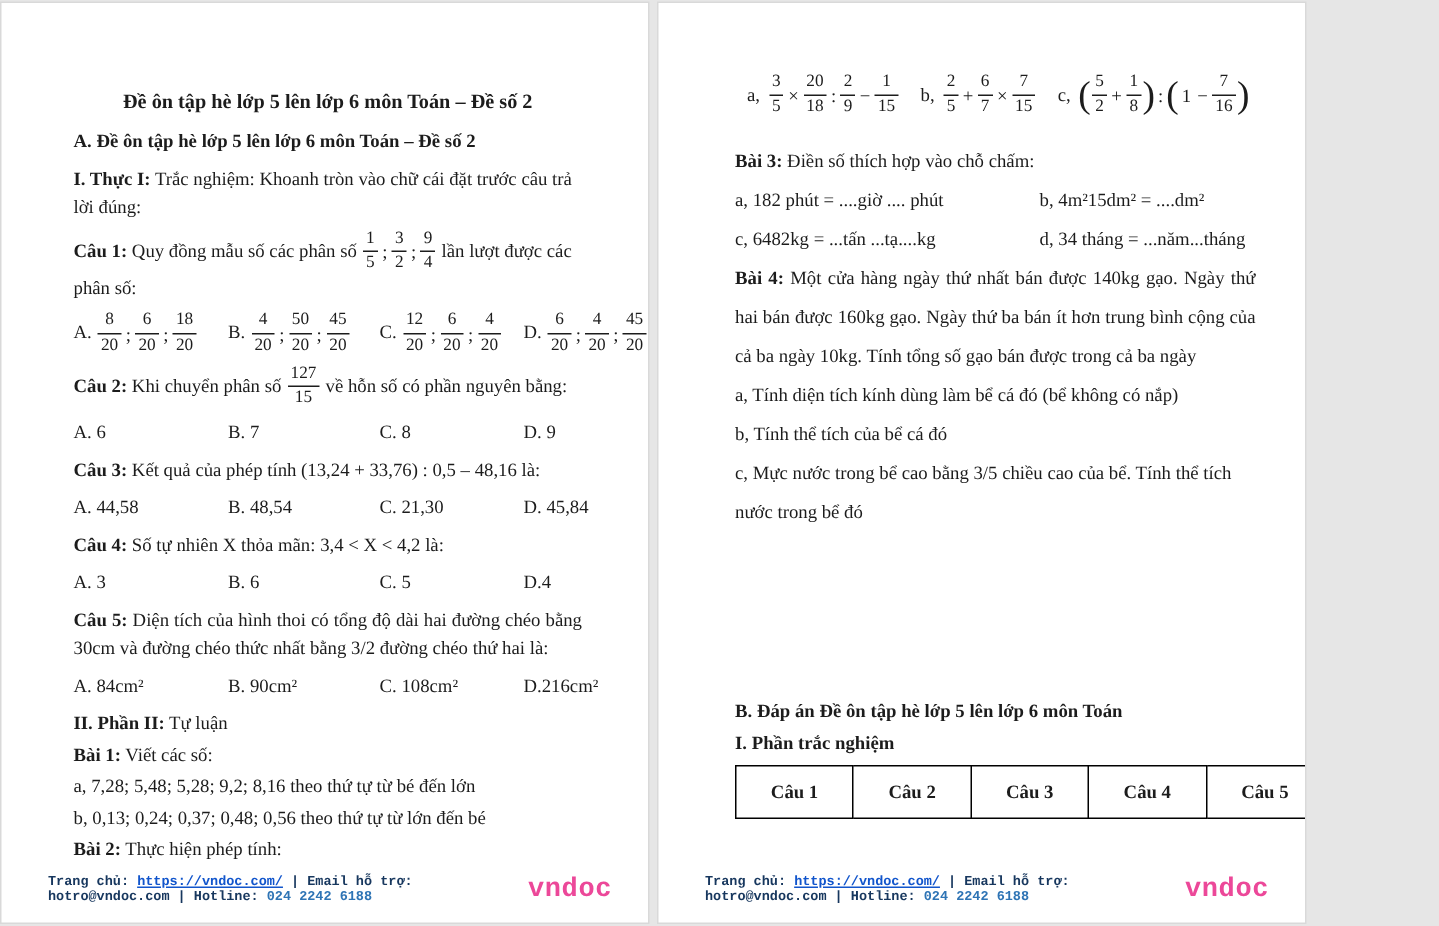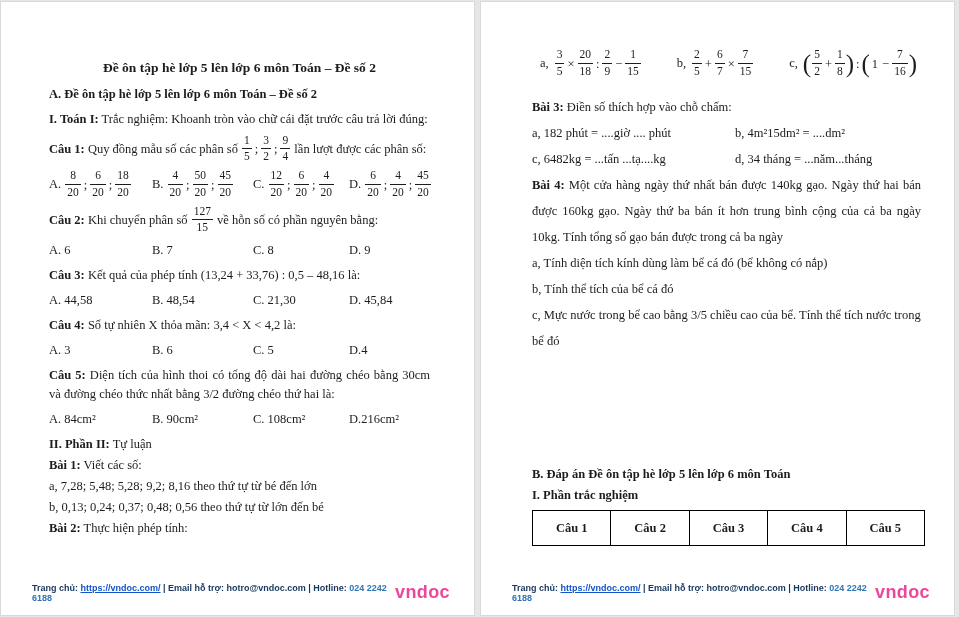--- a/index.html
+++ b/index.html
@@ -4,21 +4,21 @@
 <style>
   html,body { margin:0; padding:0; }
   body {
     width:959px; height:617px; overflow:hidden;
     background:#e6e6e6;
     font-family:"Liberation Serif","DejaVu Serif",serif;
     color:#1c1c1c;
   }
   .stage { display:flex; gap:7px; padding:2px 1px; box-sizing:border-box; }
   .paper {
-    background:#ffffff; width:473px; height:613px; position:relative;
+    background:#ffffff; width:431px; height:613px; position:relative;
     box-shadow:0 0 0 1px #d9d9d9; box-sizing:border-box; overflow:hidden;
   }
   
   .c1 { padding:56px 44px 0 48px; font-size:12.5px; line-height:19px; }
   .c1 p { margin:0 0 6px; }
   .title { font-size:13.5px; font-weight:bold; text-align:center; margin:0 0 8px !important; }
   .bold { font-weight:bold; }
   .just { text-align:justify; }
   .opts { display:grid; grid-template-columns:103px 101px 96px 1fr; margin:0 0 6px; align-items:start; }
   .opt { white-space:nowrap; }
@@ -40,38 +40,38 @@
   .elabel { margin-right:5px; }
   .fill-grid { display:grid; grid-template-columns:203px 1fr; }
   .answers { margin-top:110px; }
   .answers p { line-height:21px; }
   .atable { border-collapse:collapse; width:393px; margin-top:4px; table-layout:fixed; }
   .atable td { border:1.6px solid #000; height:24px; text-align:center; font-weight:bold; font-size:12.5px; padding:4px; }
   
   .footer {
     position:absolute; left:31px; right:24px; bottom:12px;
     display:flex; justify-content:space-between; align-items:center;
-    font-family:Liberation Sans, sans-serif;
+    font-family:Liberation Mono, monospace;
   }
   .ft { font-size:9px; font-weight:bold; color:#17375e; }
   .flink { color:#1155cc; text-decoration:underline; cursor:pointer; }
   .fnum { color:#2e74b5; }
   .logo { font-size:18px; font-weight:bold; color:#ec4899; letter-spacing:0.4px; }
 </style>
 </head>
 <body>
 
 <div class="stage">
 
   <div class="paper">
     <div class="c1">
       <p class="title">Đề ôn tập hè lớp 5 lên lớp 6 môn Toán – Đề số 2</p>
       <p class="bold">A. Đề ôn tập hè lớp 5 lên lớp 6 môn Toán – Đề số 2</p>
       <p>
-        <b>I. Toán I:</b>
+        <b>I. Thực I:</b>
         <span>Trắc nghiệm: Khoanh tròn vào chữ cái đặt trước câu trả lời đúng:</span>
       </p>
 
       <p class="q">
         <b>Câu 1:</b>
         <span>Quy đồng mẫu số các phân số</span>
         <span class="math"><span class="frac">
               <span class="num">1</span>
               <span class="den">5</span>
             </span><span class="mop">;</span><span class="frac">

